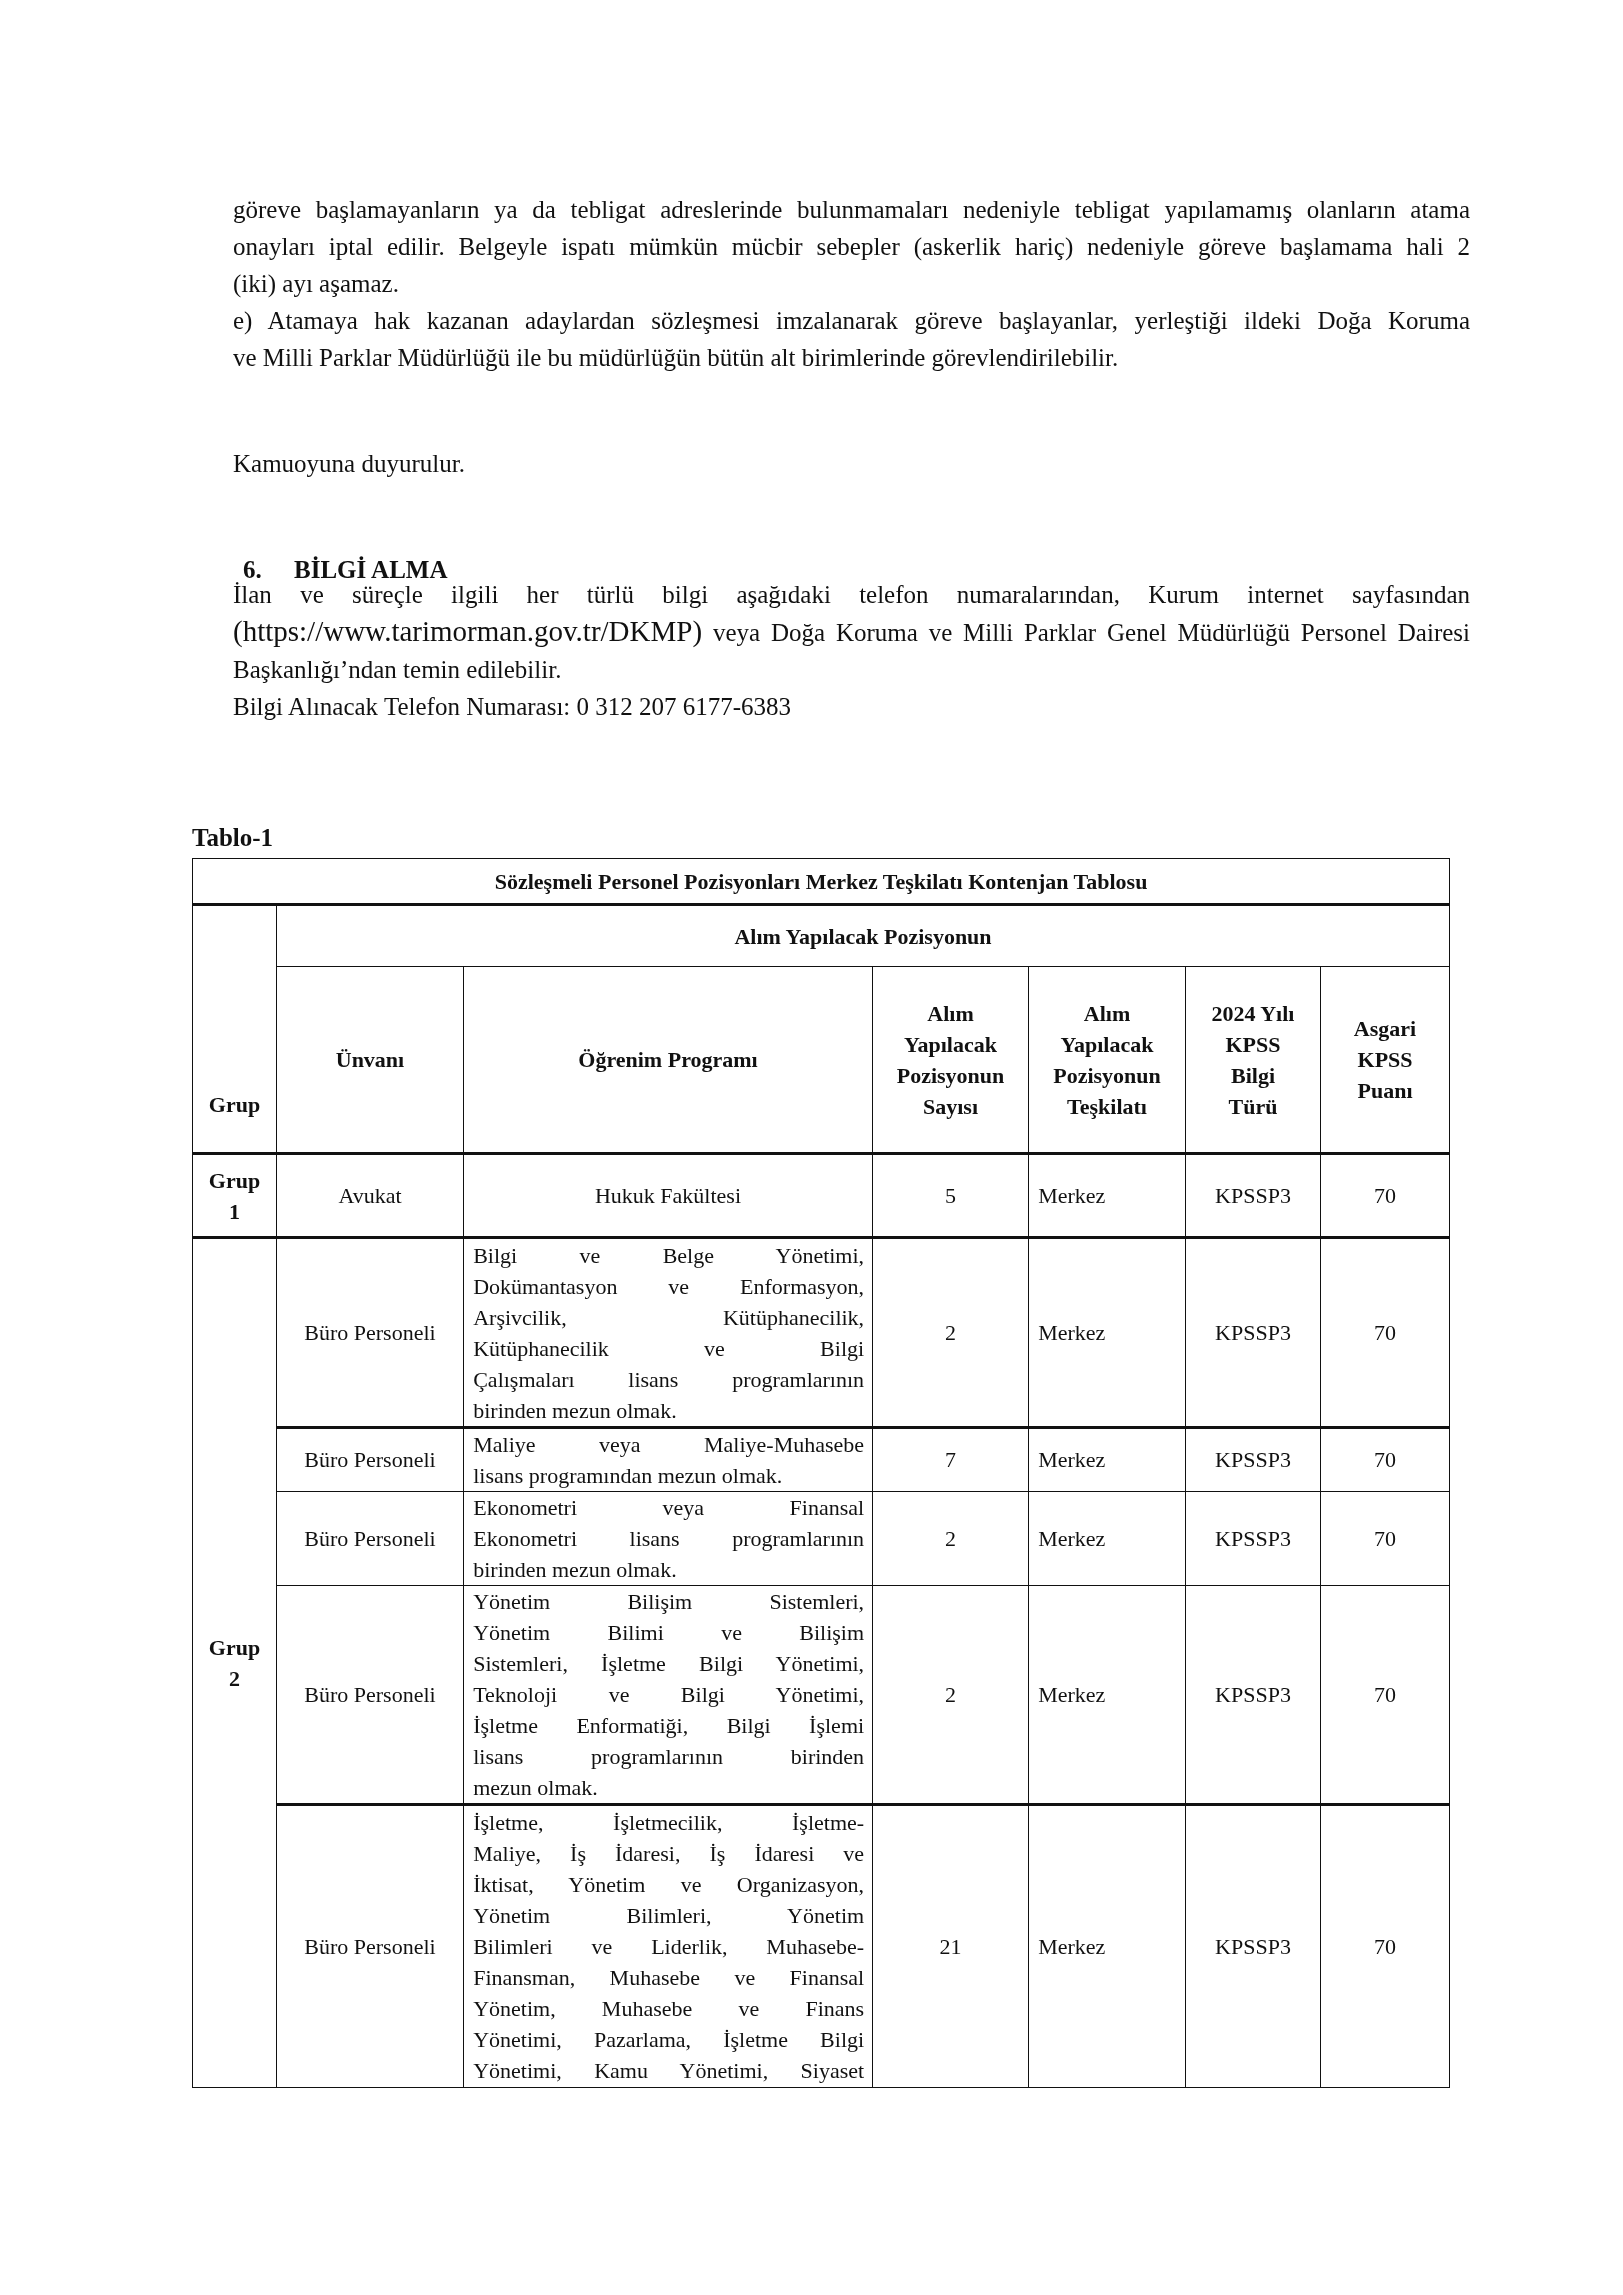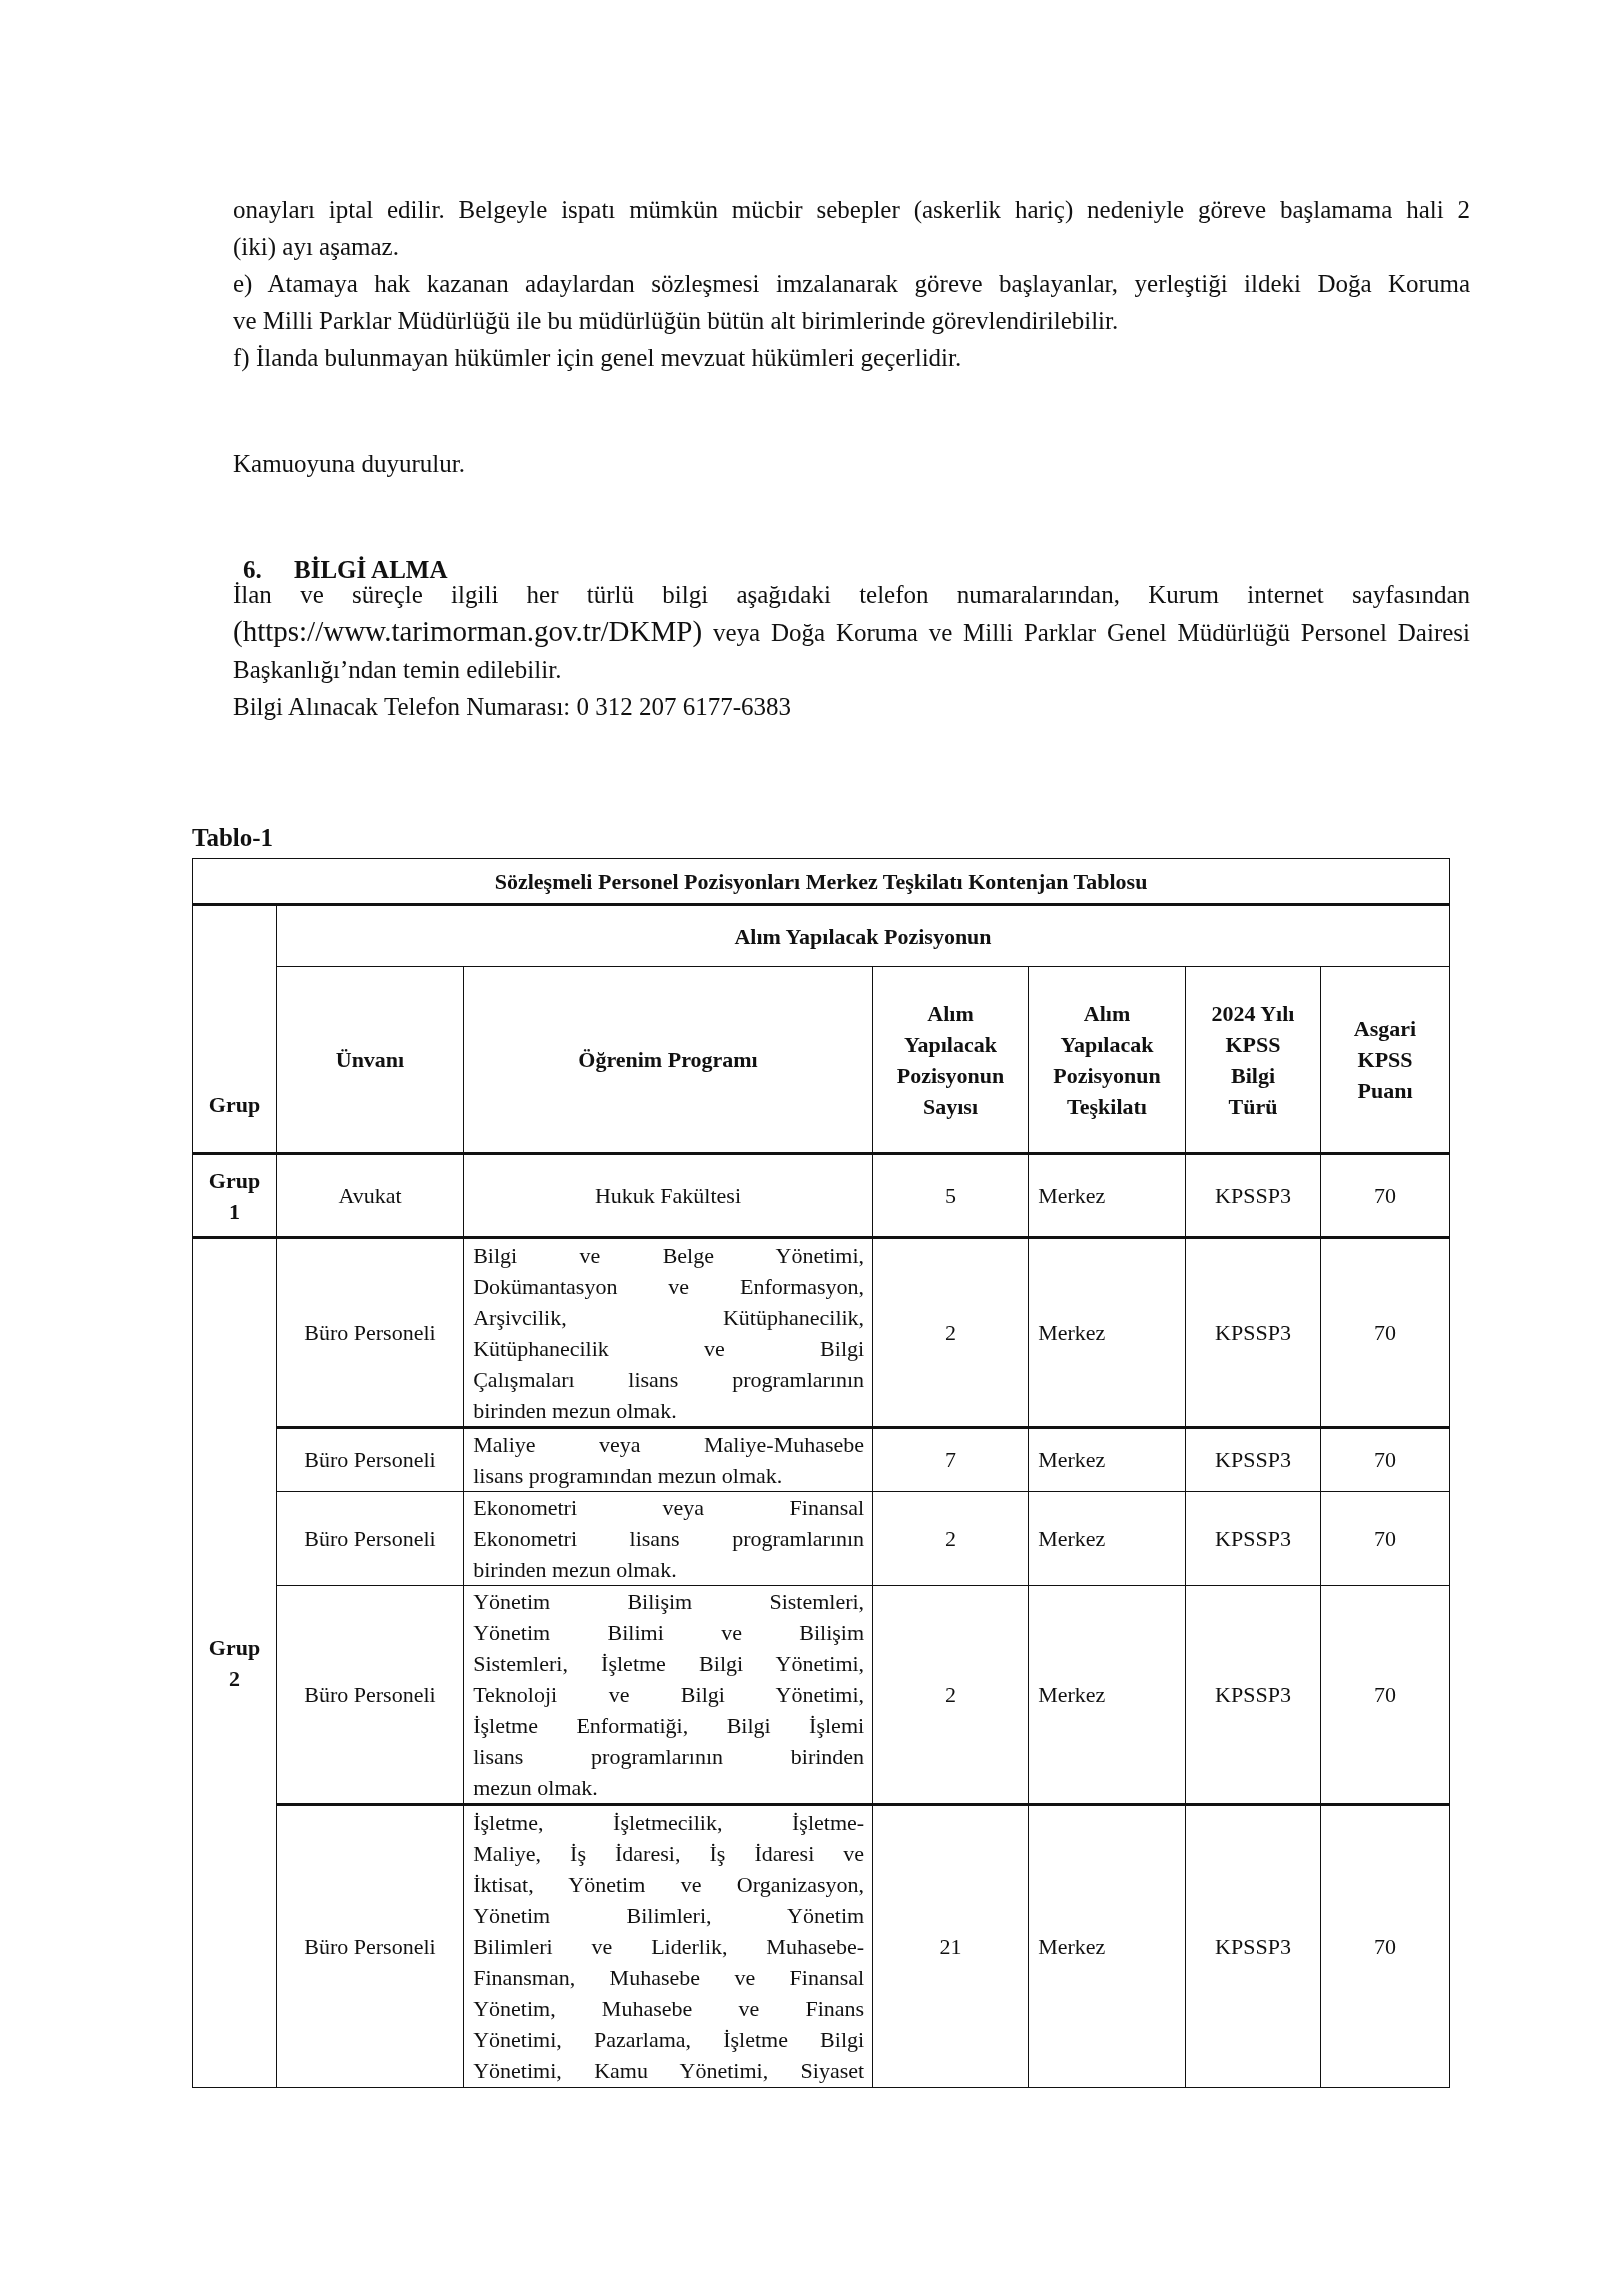--- a/index.html
+++ b/index.html
@@ -30,25 +30,25 @@
   td.tit { text-align:center; white-space:nowrap; }
   td.num { text-align:center; }
   td.org { text-align:left; padding-left:9.2px !important; }
 </style>
 </head>
 <body>
 
 <div class="page">
 
   <div class="para justify-last" id="intro">
+    <p class="jl">göreve başlamayanların ya da tebligat adreslerinde bulunmamaları nedeniyle tebligat yapılamamış olanların atama</p>
     <p style="text-align-last:justify;">onayları iptal edilir. Belgeyle ispatı mümkün mücbir sebepler (askerlik hariç) nedeniyle göreve başlamama hali 2</p>
     <p>(iki) ayı aşamaz.</p>
     <p style="text-align-last:justify;">e)  Atamaya hak kazanan adaylardan sözleşmesi imzalanarak göreve başlayanlar, yerleştiği ildeki Doğa Koruma</p>
     <p>ve Milli Parklar Müdürlüğü ile bu müdürlüğün bütün alt birimlerinde görevlendirilebilir.</p>
-    <p>f) İlanda bulunmayan hükümler için genel mevzuat hükümleri geçerlidir.</p>
   </div>
 
   <div class="para" id="closing">
     <p>Kamuoyuna duyurulur.</p>
   </div>
 
   <div id="section6-title">
     <span class="num">6.</span><span>BİLGİ ALMA</span>
   </div>
 

